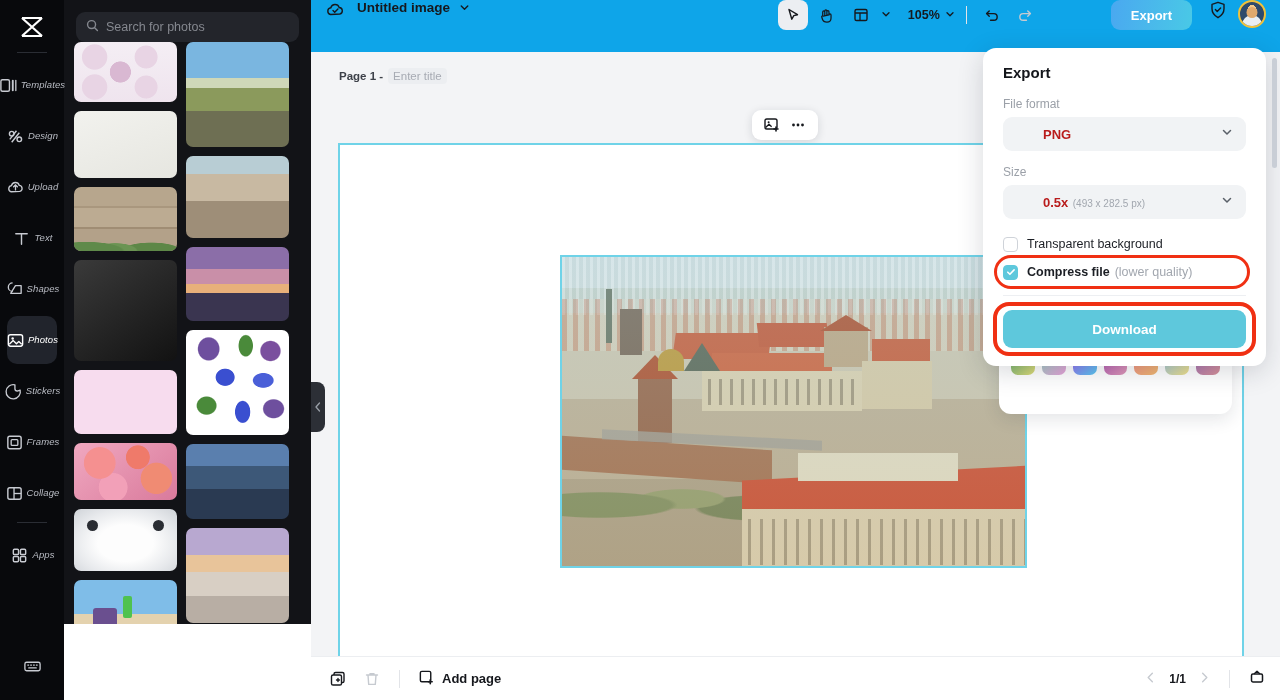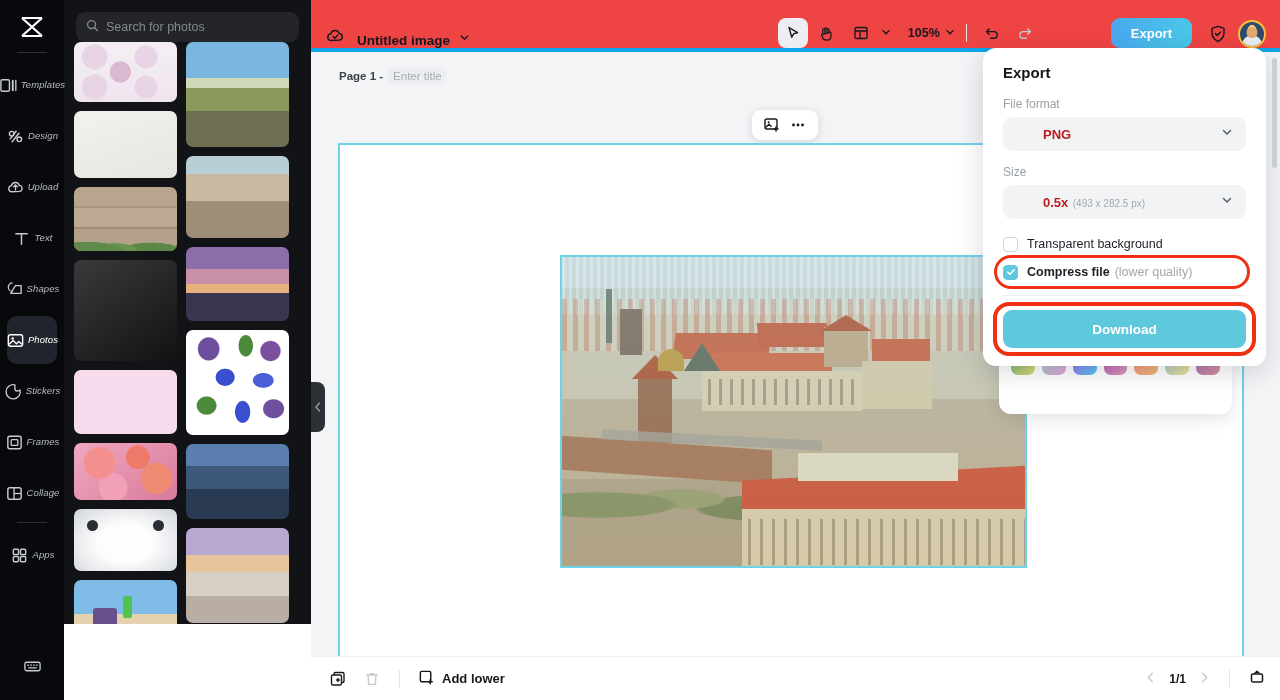--- a/index.html
+++ b/index.html
@@ -61,22 +61,22 @@
     height: 600px; overflow: hidden;
   }
   .col { display: flex; flex-direction: column; gap: 9px; width: 103px; }
   .col.right { padding-top: 0px; }
   .thumb { width: 103px; border-radius: 7px; overflow: hidden; position: relative; }
 
   
   .main { flex: 1; height: 700px; display: flex; flex-direction: column; background: #f3f4f6; position: relative; }
 
   .topbar {
-    height: 52px; background: #ef4444; border-bottom: 4px solid #0ea5e9;
-    display: flex; align-items: flex-end; padding: 0 14px; gap: 10px;
+    height: 52px; background: #0ea5e9; border-bottom: 2px solid #0ea5e9;
+    display: flex; align-items: flex-start; padding: 0 14px; gap: 10px;
     flex-shrink: 0; position: relative; z-index: 3;
   }
   .doc-title { font-size: 13.5px; color: #16181d; font-weight: 600; }
   .tb-btn { width: 30px; height: 30px; border-radius: 8px; display:flex; align-items:center; justify-content:center; cursor:pointer; }
   .tb-btn.sel { background: #eceef2; }
   .tb-group { display: flex; align-items: center; gap: 4px; }
   .zoom-val { font-size: 12.5px; color: #16181d; font-weight: 600; }
   .vdiv { width: 1px; height: 18px; background: #e2e4e8; margin: 0 6px; }
   .export-btn {
     height: 30px; padding: 0 20px; border-radius: 9px; border: none;
@@ -553,21 +553,21 @@
           </svg>
       </div>
       <div class="vdiv"></div>
       <div class="addpage">
         <span>
           <svg width="17" height="17" viewBox="0 0 18 18">
               <rect x="2.5" y="2.5" width="11" height="11" rx="1.6" stroke="#16181d" stroke-width="1.5" fill="none"></rect>
               <path d="M13 11.5v4M11 13.5h4" stroke="#16181d" stroke-width="1.7" stroke-linecap="round"></path>
             </svg>
         </span>
-        <span>Add lower</span>
+        <span>Add page</span>
       </div>
 
       <div class="pager">
         <span>
           <svg width="13" height="13" viewBox="0 0 14 14">
               <path d="M9 2.5L4.5 7 9 11.5" stroke="#c6cad0" stroke-width="1.5" fill="none" stroke-linecap="round" stroke-linejoin="round"></path>
             </svg>
         </span>
         <span class="num">1/1</span>
         <span>

